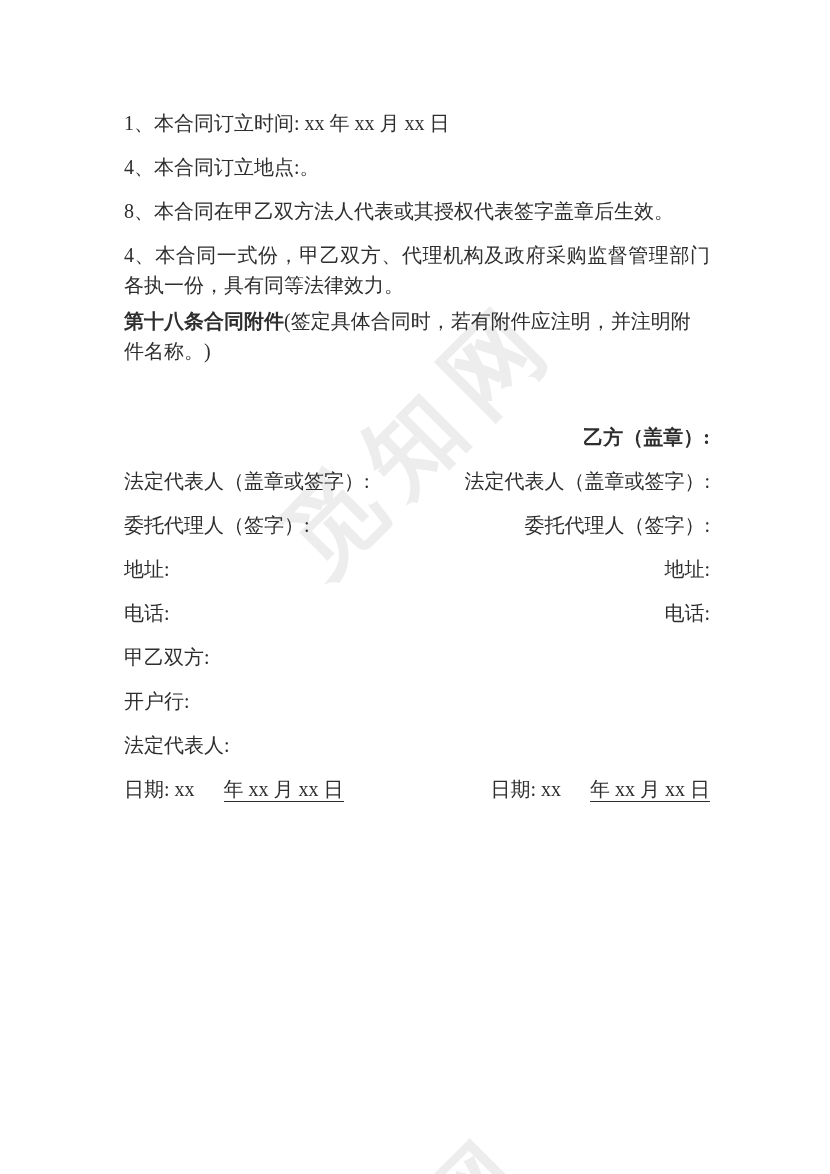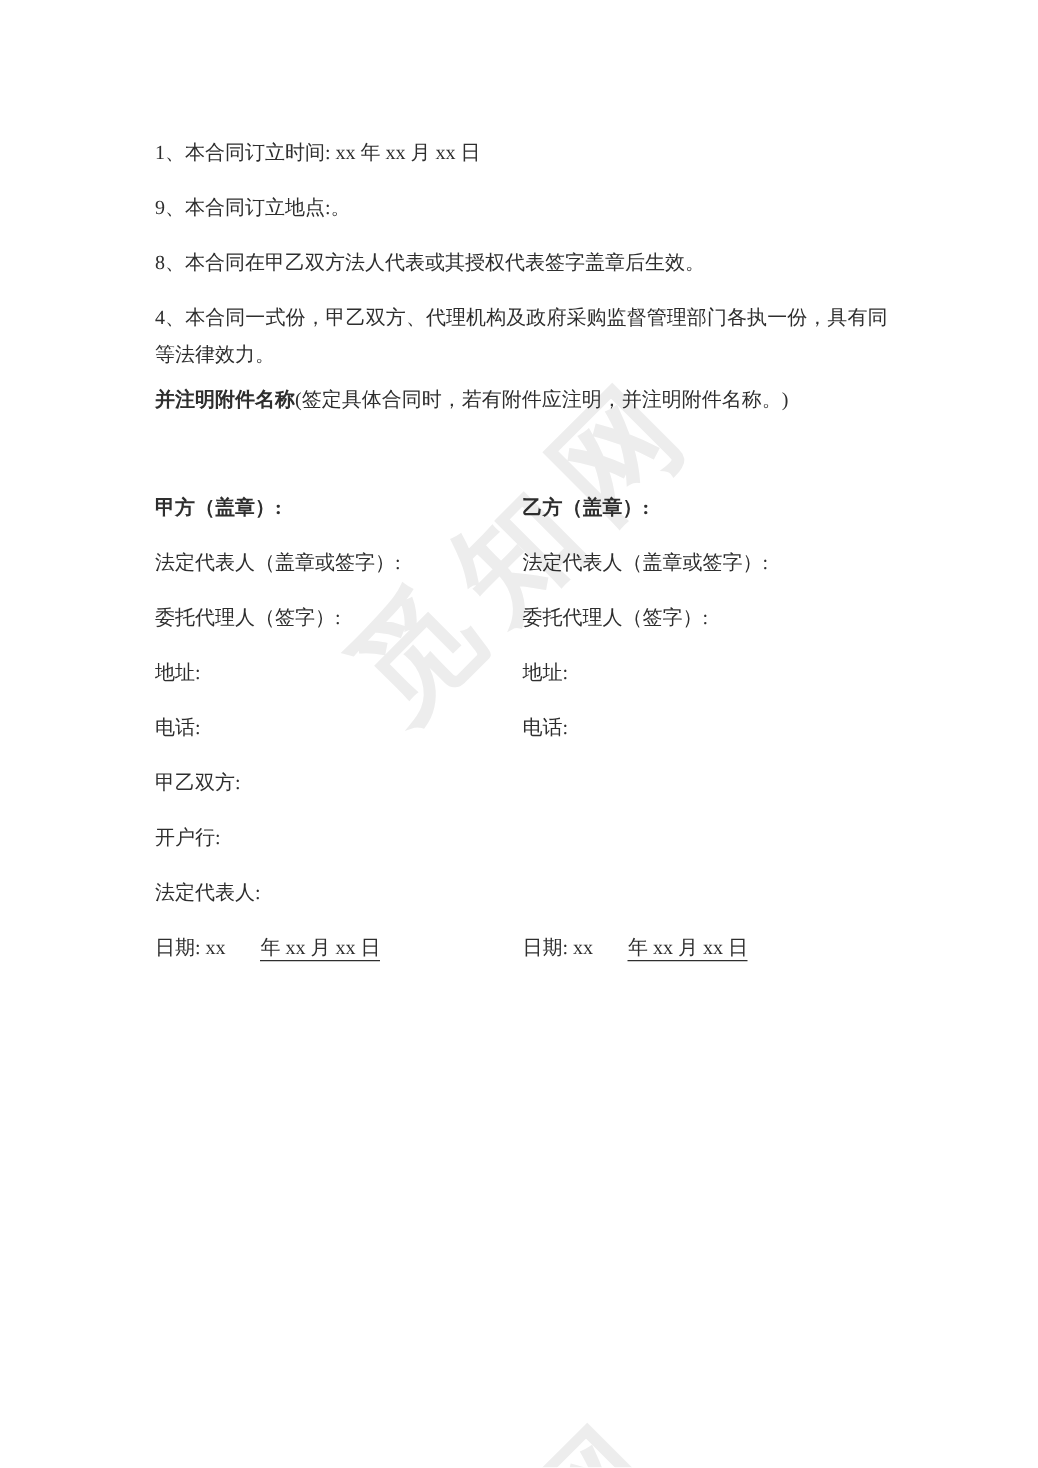--- a/index.html
+++ b/index.html
@@ -31,21 +31,21 @@
     font-family: "Liberation Serif", "DejaVu Serif", serif;
   }
   .wm-main  { left: 420px; top: 438px; }
   .wm-bottom{ left: 400px; top: 1270px; }
   
   .content {
     position: absolute;
     left: 124px;
     top: 108px;
     width: 586px;
-    font-size: 16px;
+    font-size: 20px;
     line-height: 30px;
     color: #2e2e2e;
     z-index: 1;
   }
   .clause {
     margin: 0 0 14px 0;
     text-align: justify;
   }
   .clause-multi {
     margin-bottom: 6px;
@@ -57,49 +57,48 @@
   
   .sig-row {
     display: flex;
     margin-bottom: 14px;
   }
   .sig-cell {
     line-height: 30px;
     white-space: nowrap;
   }
   .sig-cell.col-a { width: 294px; flex: 0 0 294px; }
-  .sig-cell.col-b { flex: 1 1 auto; }
+  .sig-cell.col-b { flex: 1 1 auto; text-align: right; }
   .sig-row.header .sig-cell { font-weight: bold; }
   .u {
     border-bottom: 1px solid #2e2e2e;
     padding-bottom: 1px;
     margin-left: 24px;
   }
 </style>
 </head>
 <body>
 
 <div class="page">
 
   <div class="watermark wm-main">觅知网</div>
   <div class="watermark wm-bottom">觅知网</div>
 
   <div class="content">
 
     <p class="clause">1、本合同订立时间: xx 年 xx 月 xx 日</p>
-    <p class="clause">9、本合同订立地点:。</p>
+    <p class="clause">4、本合同订立地点:。</p>
     <p class="clause">8、本合同在甲乙双方法人代表或其授权代表签字盖章后生效。</p>
     <p class="clause clause-multi">4、本合同一式份，甲乙双方、代理机构及政府采购监督管理部门各执一份，具有同等法律效力。</p>
 
-    <p class="article"><span class="bold">并注明附件名称</span><span>(签定具体合同时，若有附件应注明，并注明附件名称。)</span></p>
+    <p class="article"><span class="bold">第十八条合同附件</span><span>(签定具体合同时，若有附件应注明，并注明附件名称。)</span></p>
 
     <div>
 
       <div class="sig-row header">
-        <div class="sig-cell col-a">甲方（盖章）:</div>
         <div class="sig-cell col-b">乙方（盖章）:</div>
       </div>
 
       <div class="sig-row">
         <div class="sig-cell col-a">法定代表人（盖章或签字）:</div>
         <div class="sig-cell col-b">法定代表人（盖章或签字）:</div>
       </div>
 
       <div class="sig-row">
         <div class="sig-cell col-a">委托代理人（签字）:</div>

